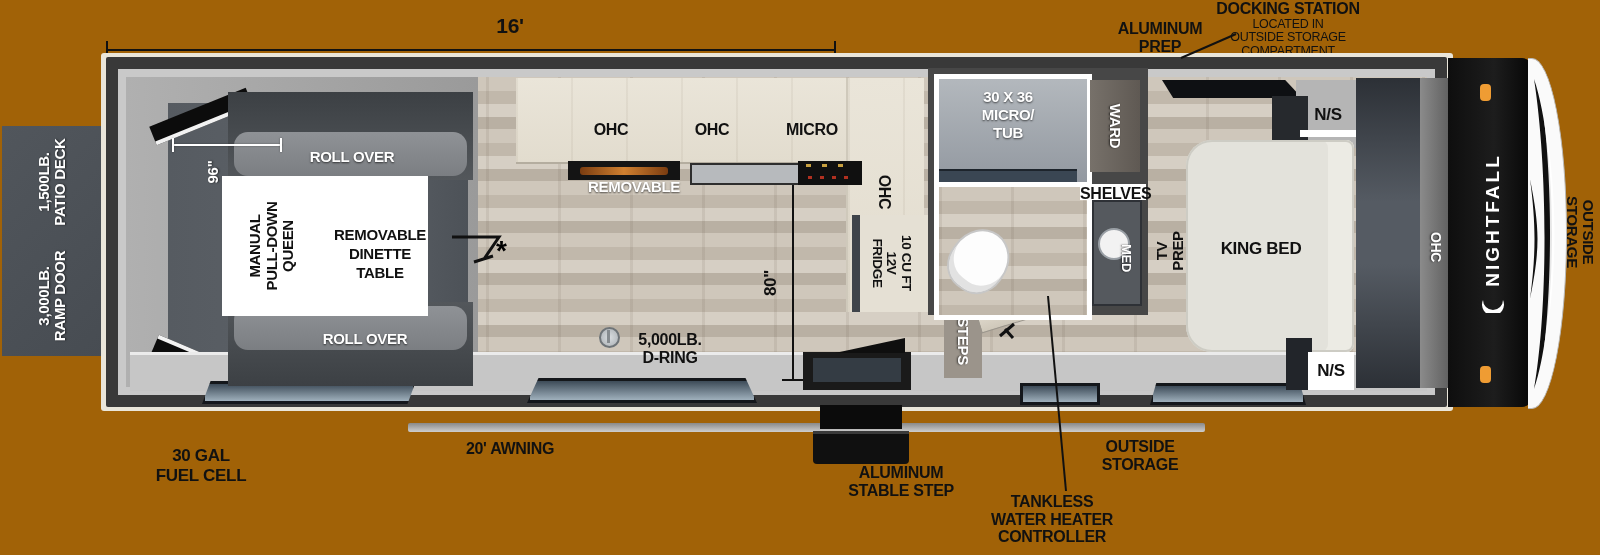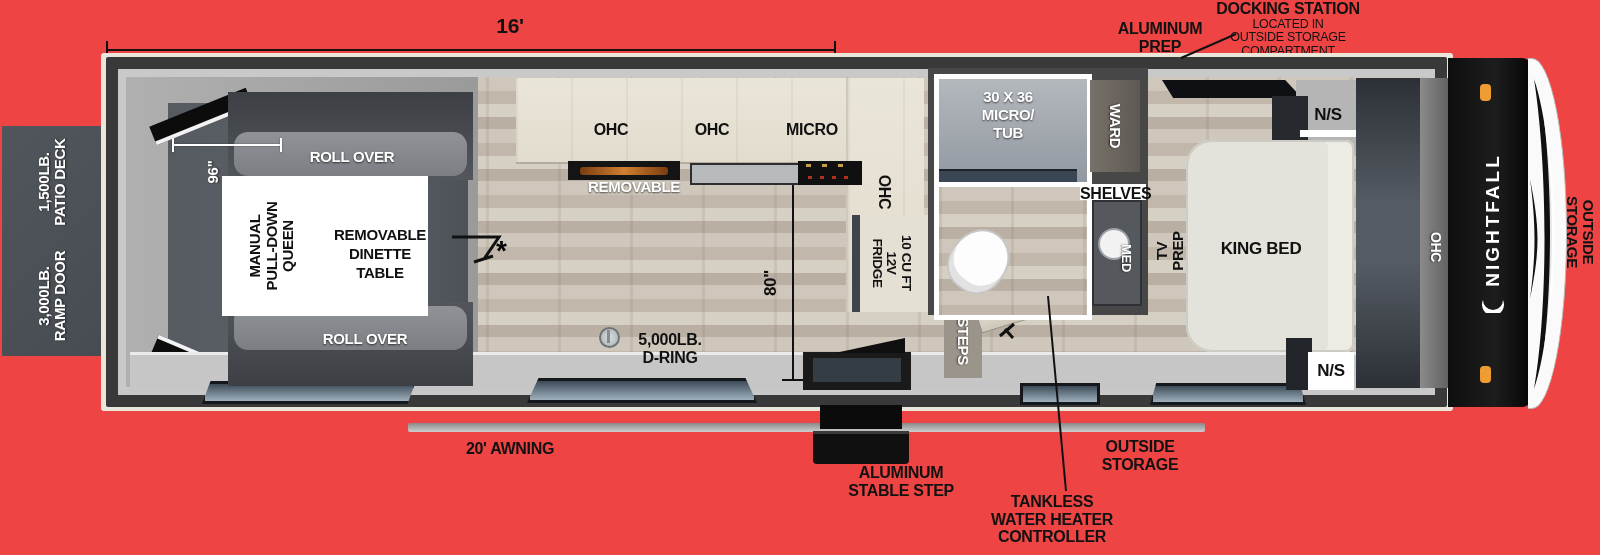--- a/index.html
+++ b/index.html
@@ -1,16 +1,16 @@
 <!DOCTYPE html>
 <html><head>
 <meta charset="utf-8">
 <style>
   html,body{margin:0;padding:0;background:#fff;}
-  #canvas{position:relative;width:1600px;height:555px;background:#ef4444;overflow:hidden;
+  #canvas{position:relative;width:1600px;height:555px;background:#a16207;overflow:hidden;
           font-family:"Liberation Sans",sans-serif;}
   .abs{position:absolute;}
   .lbl{position:absolute;font-weight:bold;color:#111;text-align:center;line-height:1.1;letter-spacing:-0.3px;}
   .wlbl{color:#fff;text-shadow:0 1px 2px rgba(0,0,0,.65);}
   .rot90{display:flex;align-items:center;justify-content:center;transform:rotate(90deg);}
   .rotm90{display:flex;align-items:center;justify-content:center;transform:rotate(-90deg);}
   .line{position:absolute;background:#111;}
   .wline{position:absolute;background:#fff;box-shadow:0 0 2px rgba(0,0,0,.4);}
   .wood{background:
     repeating-linear-gradient(90deg, rgba(90,75,60,.10) 0 3px, rgba(0,0,0,0) 3px 72px),
@@ -215,20 +215,24 @@
     </svg>
   </div>
 
   <div class="abs rot90 lbl" style="left:1528px;top:182px;width:104px;height:100px;font-size:15px;">
     <span>
         <span class="blockline">OUTSIDE</span>
         <span class="blockline">STORAGE</span>
       </span>
   </div>
 
+  <div class="lbl" style="left:136px;top:446px;width:130px;font-size:17px;line-height:1.15;">
+    <span class="blockline">30 GAL</span>
+    <span class="blockline">FUEL CELL</span>
+  </div>
 
   <div class="abs" style="left:408px;top:423px;width:797px;height:9px;background:linear-gradient(180deg,#898989,#cecece);border-radius:2px;"></div>
   <div class="lbl" style="left:430px;top:440px;width:160px;font-size:16px;">20' AWNING</div>
 
   <div class="abs" style="left:820px;top:405px;width:82px;height:24px;background:#0b0b0b;"></div>
   <div class="abs" style="left:813px;top:431px;width:96px;height:30px;background:#101010;border-top:3px solid #3a3a3a;border-radius:0 0 4px 4px;"></div>
   <div class="lbl" style="left:821px;top:464px;width:160px;font-size:16px;">
     <span class="blockline">ALUMINUM</span>
     <span class="blockline">STABLE STEP</span>
   </div>

